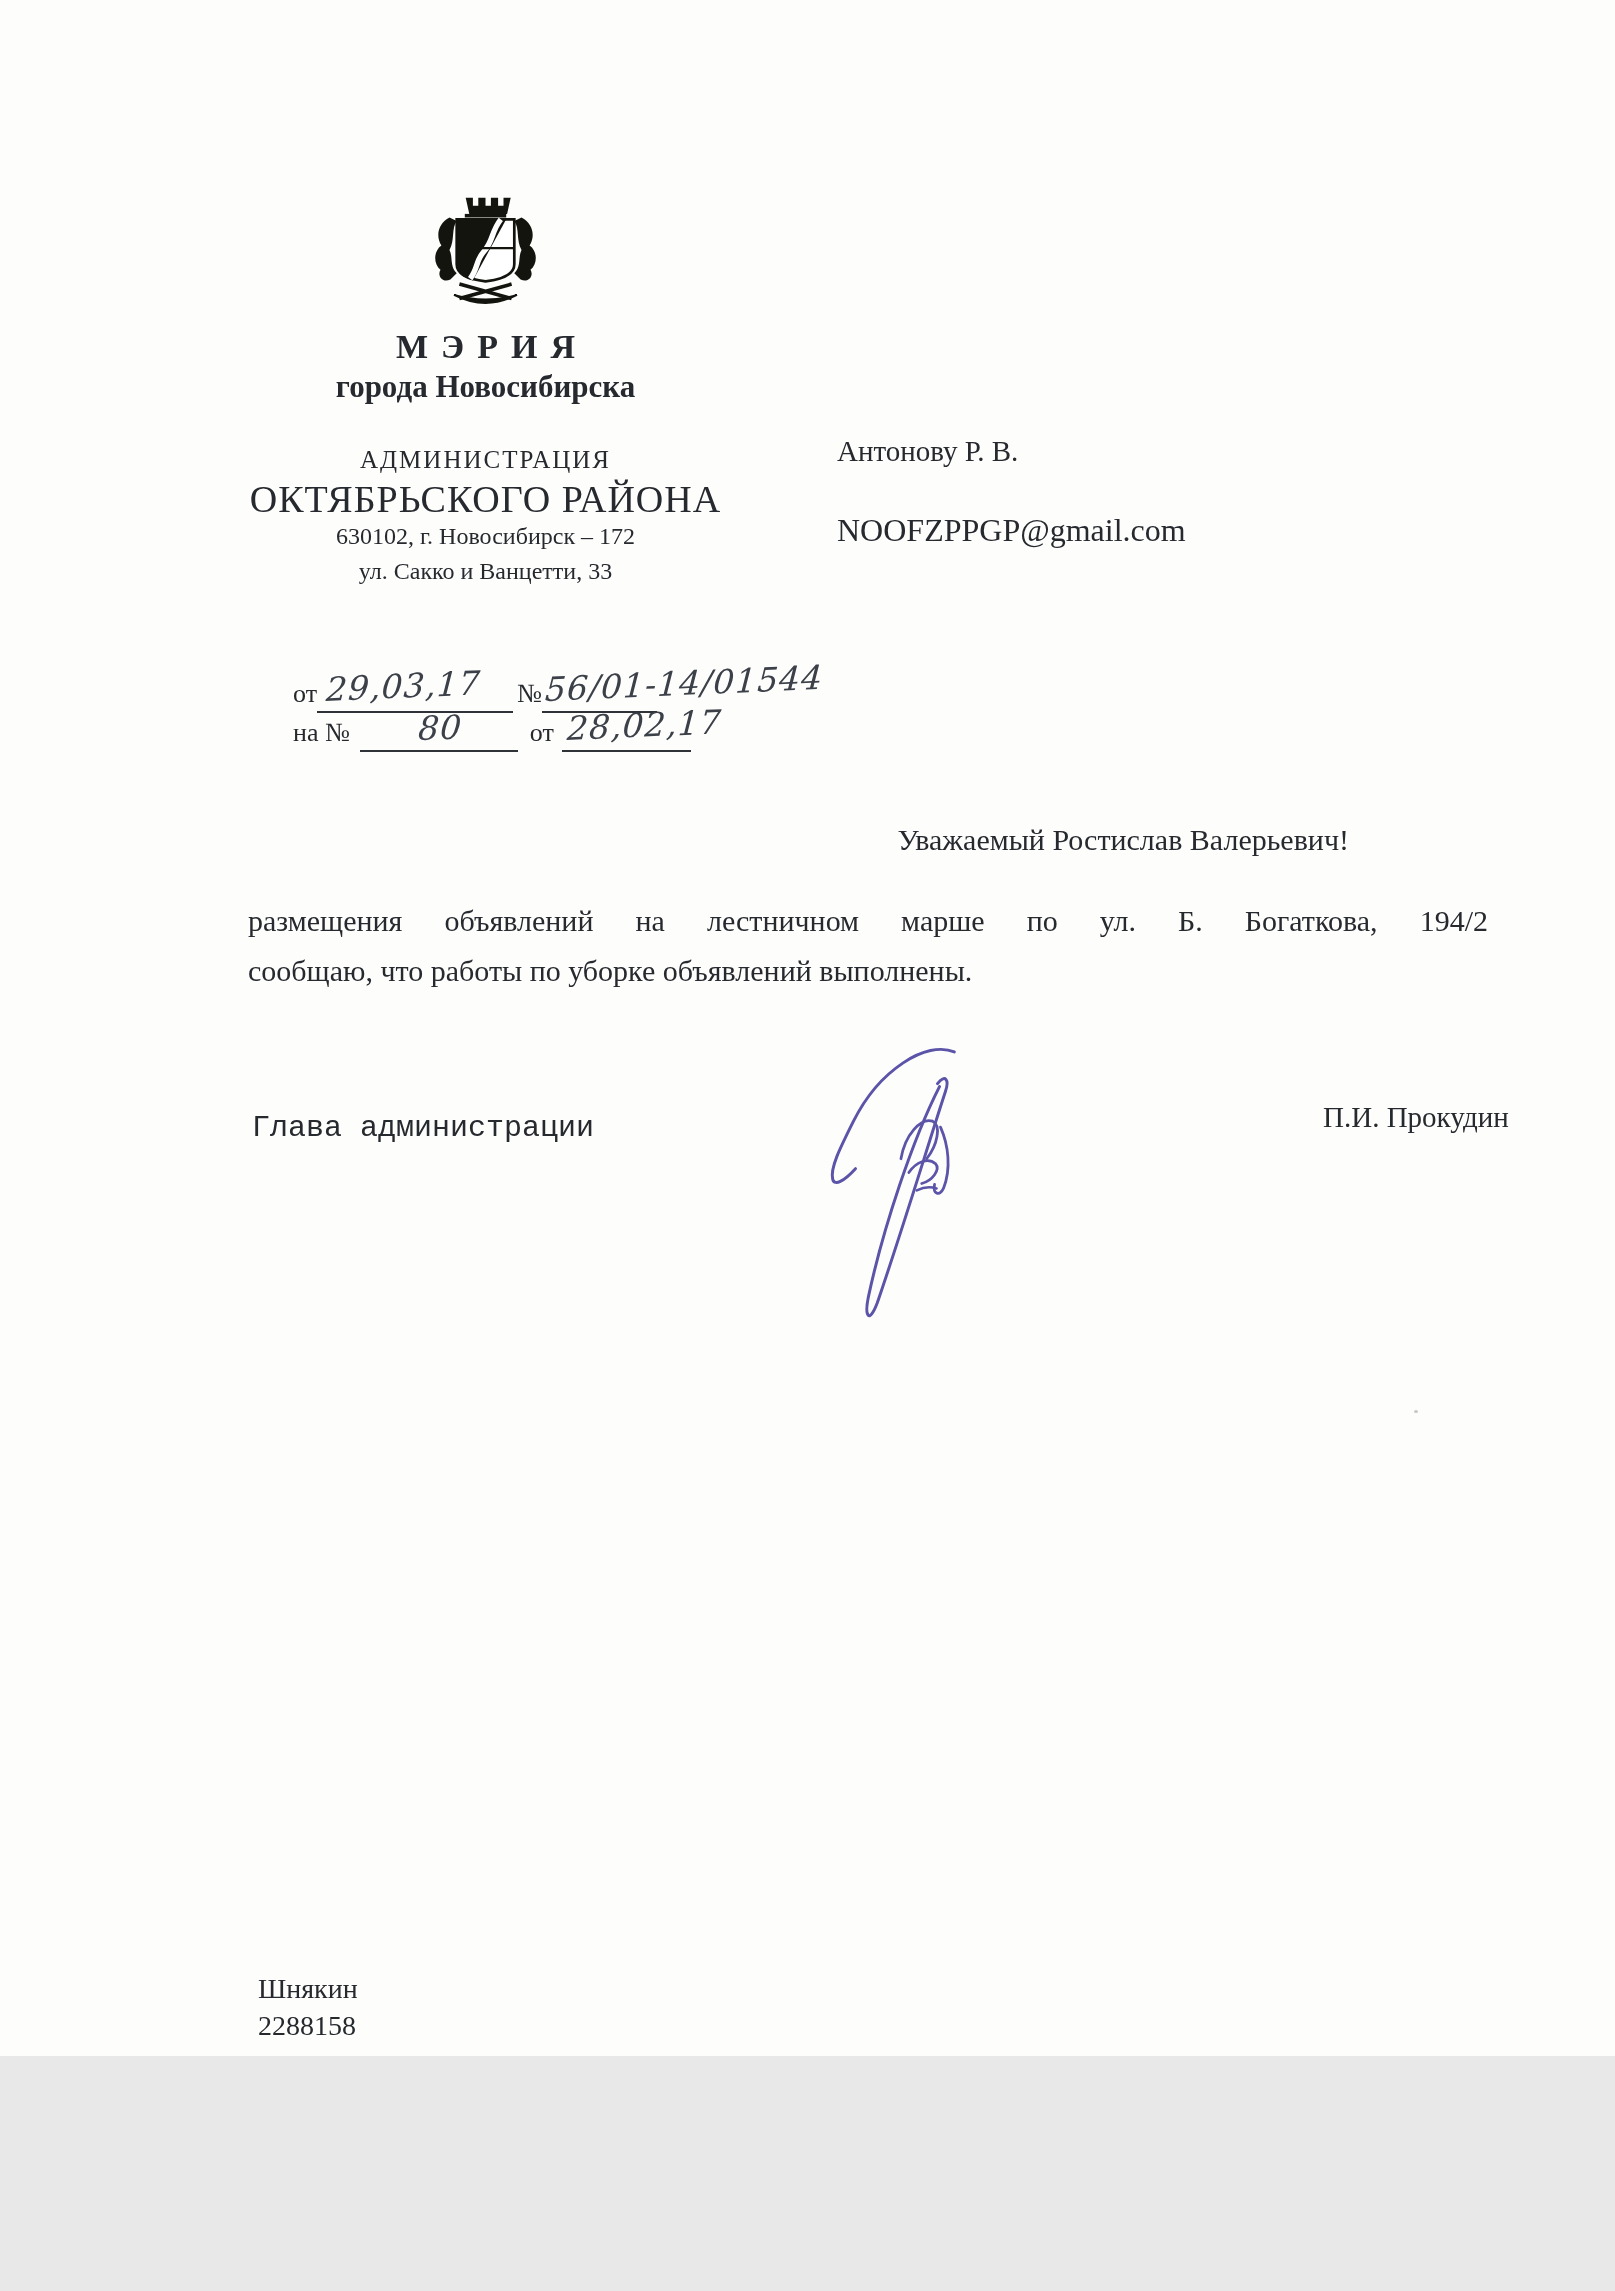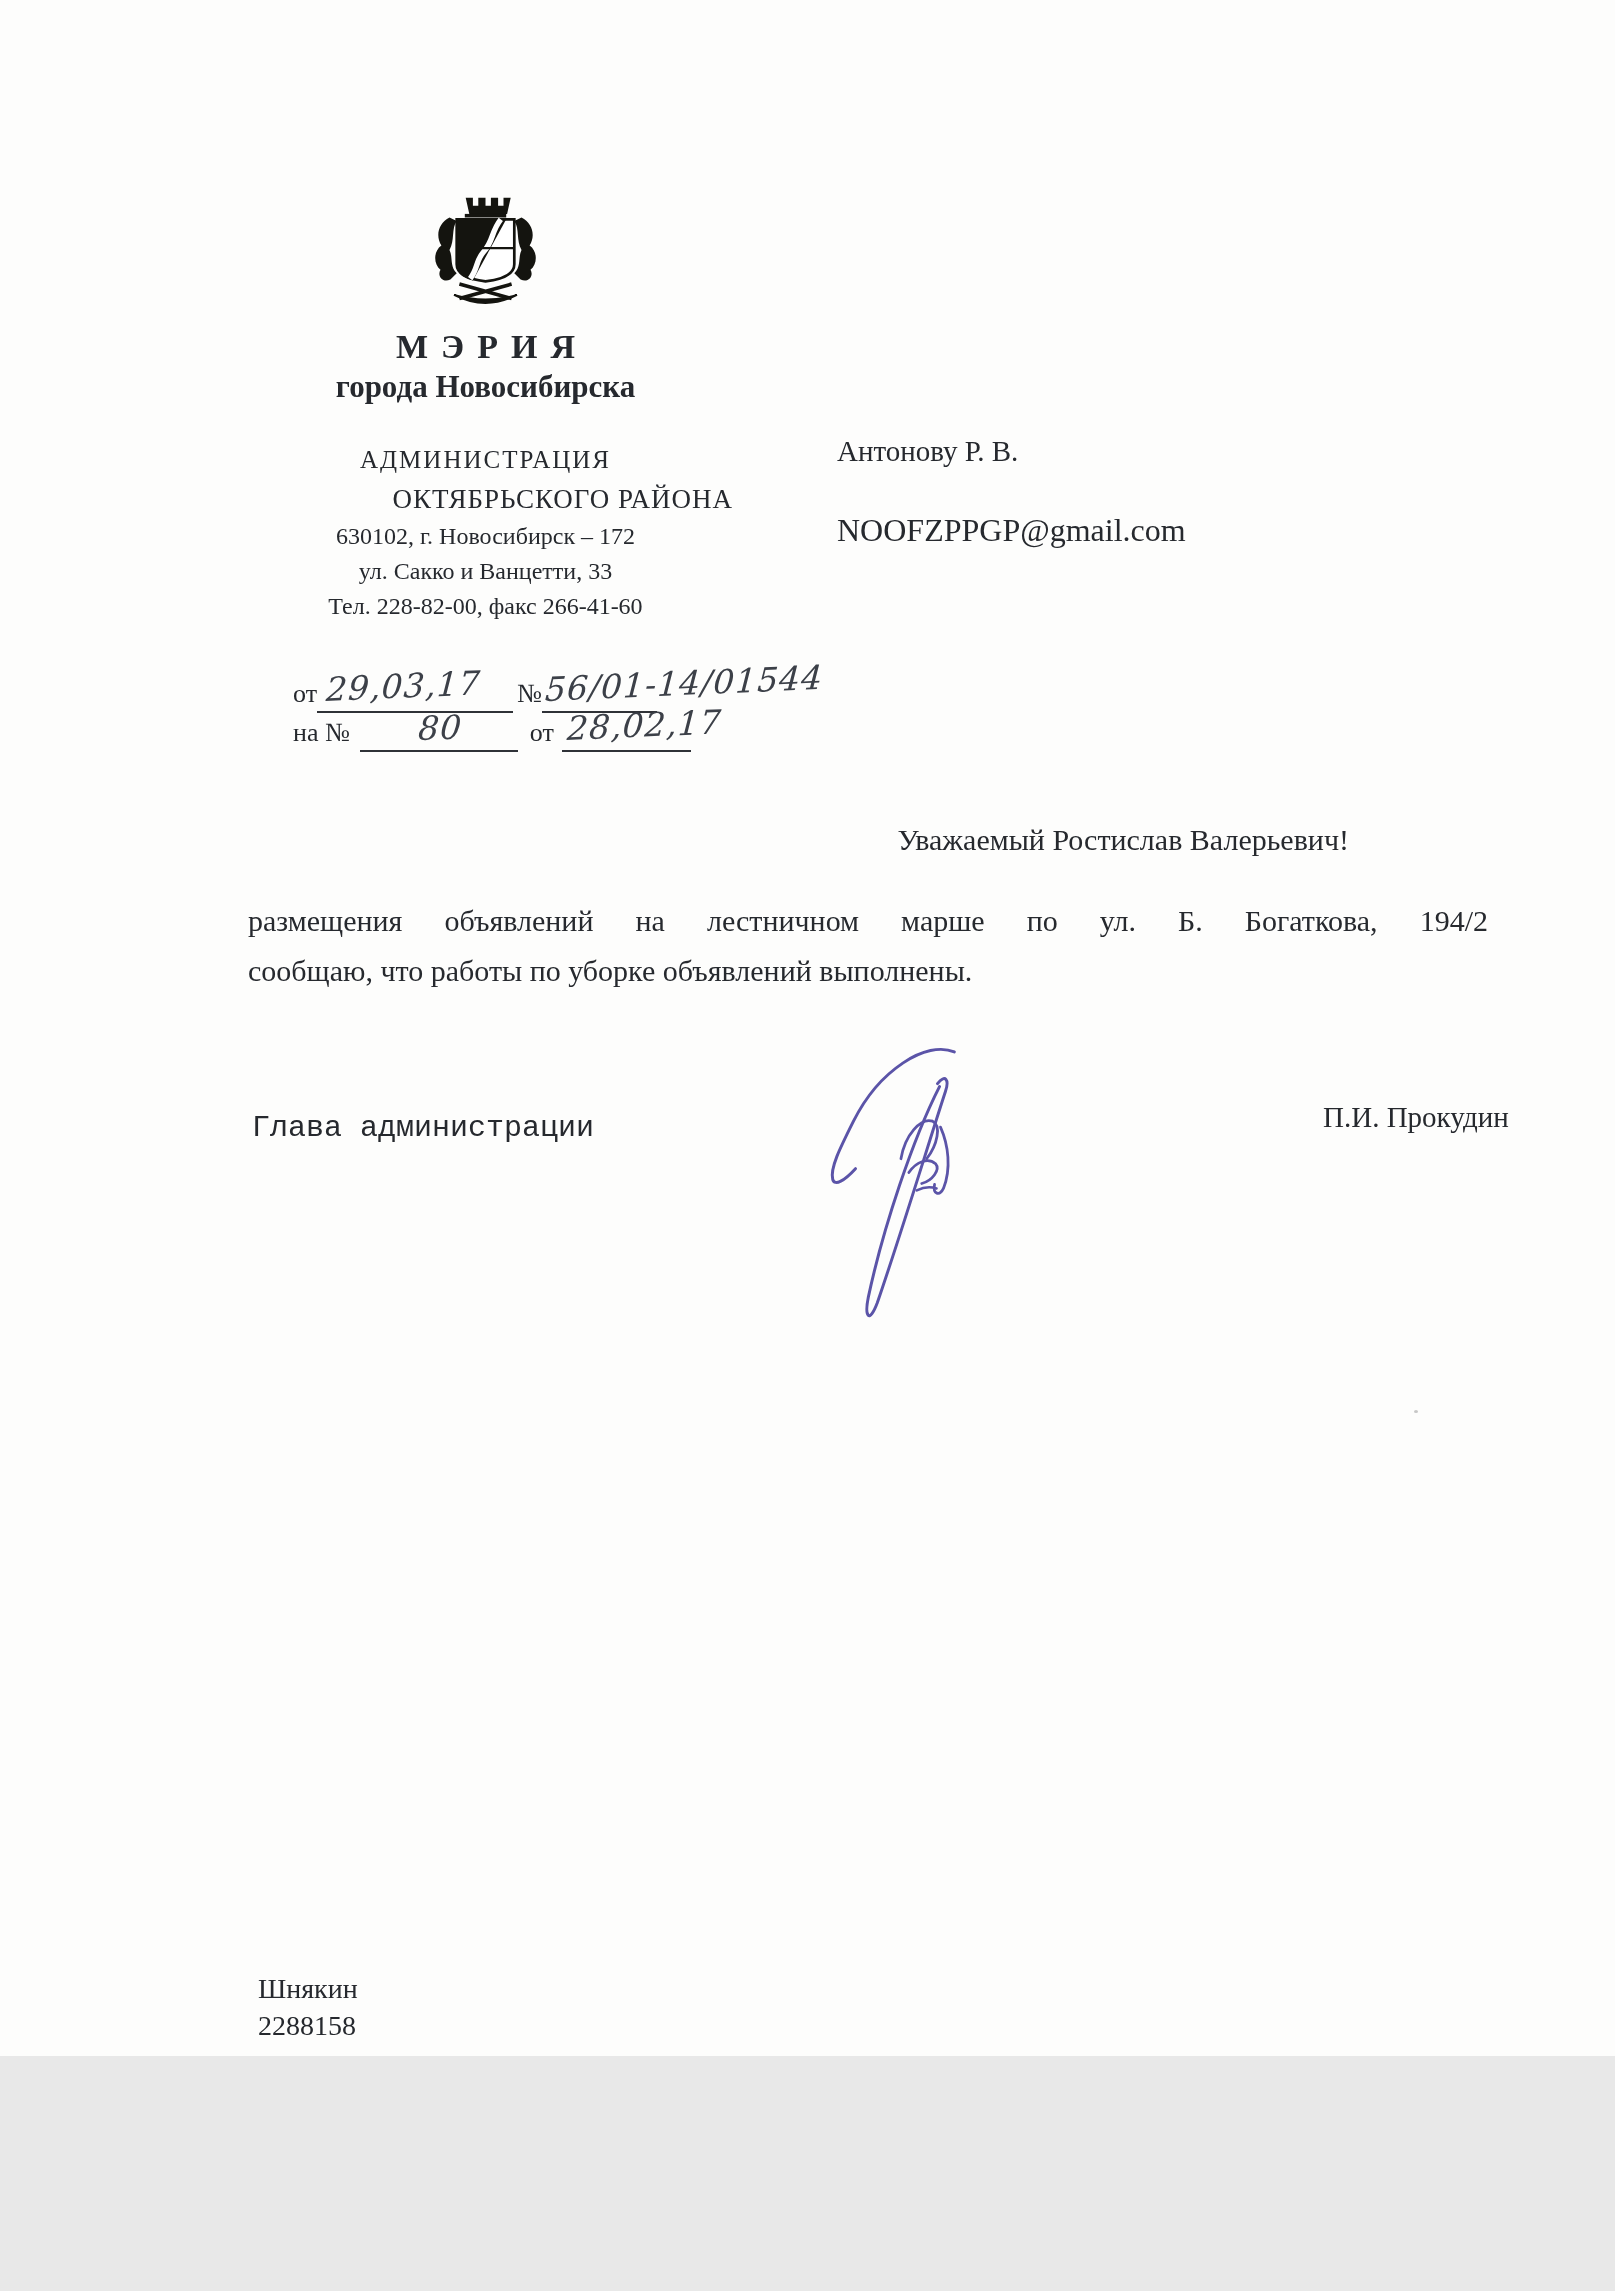--- a/index.html
+++ b/index.html
@@ -14,21 +14,21 @@
   }
   
   .header-left{
     position:absolute;left:238px;top:190px;width:495px;
     text-align:center;
   }
   .emblem{display:block;margin:0 auto;width:117px;height:127px;}
   .org-line1{margin-top:10px;font-size:34px;font-weight:bold;letter-spacing:13px;text-indent:13px;line-height:40px;}
   .org-line2{font-size:31px;font-weight:bold;line-height:40px;}
   .dept-line1{margin-top:34px;font-size:25px;letter-spacing:2px;line-height:38px;}
-  .dept-line2{font-size:27px;letter-spacing:1px;line-height:40px;text-align:right;}
+  .dept-line2{font-size:38px;letter-spacing:1px;line-height:40px;}
   .addr{font-size:24px;line-height:35px;}
   .addr:first-of-type{margin-top:8px;}
   
   .recipient{position:absolute;left:837px;top:434px;}
   .recipient-name{font-size:29px;line-height:34px;}
   .recipient-email{margin-top:44px;font-size:32px;line-height:36px;}
   
   .ref-block{position:absolute;left:293px;top:679px;font-size:26px;}
   .ref-row{display:flex;align-items:flex-start;height:34px;}
   .ref-row + .ref-row{margin-top:5px;}
@@ -97,21 +97,20 @@
 
         <path d="M30 112 Q 65 130 100 112 Q 65 122 30 112 Z" stroke-width="2"></path>
       </g>
     </svg>
     <div class="org-line1">МЭРИЯ</div>
     <div class="org-line2">города Новосибирска</div>
     <div class="dept-line1">АДМИНИСТРАЦИЯ</div>
     <div class="dept-line2">ОКТЯБРЬСКОГО РАЙОНА</div>
     <div class="addr">630102, г. Новосибирск – 172</div>
     <div class="addr">ул. Сакко и Ванцетти, 33</div>
-    <div class="addr">Тел. 228-82-00, факс 266-41-60</div>
   </div>
 
   <div class="recipient">
     <div class="recipient-name">Антонову Р. В.</div>
     <div class="recipient-email">NOOFZPPGP@gmail.com</div>
   </div>
 
   <div class="ref-block">
     <div class="ref-row">
       <span class="ref-label">от</span>

